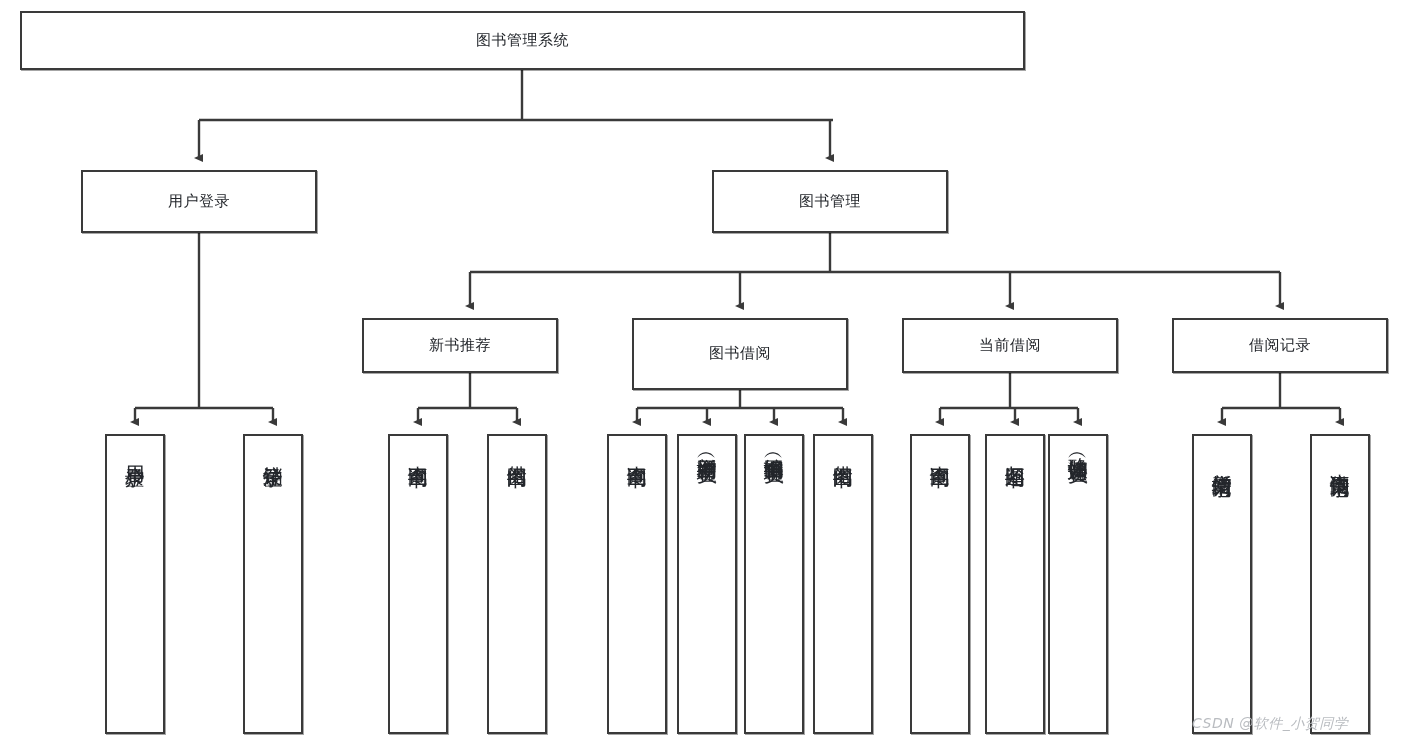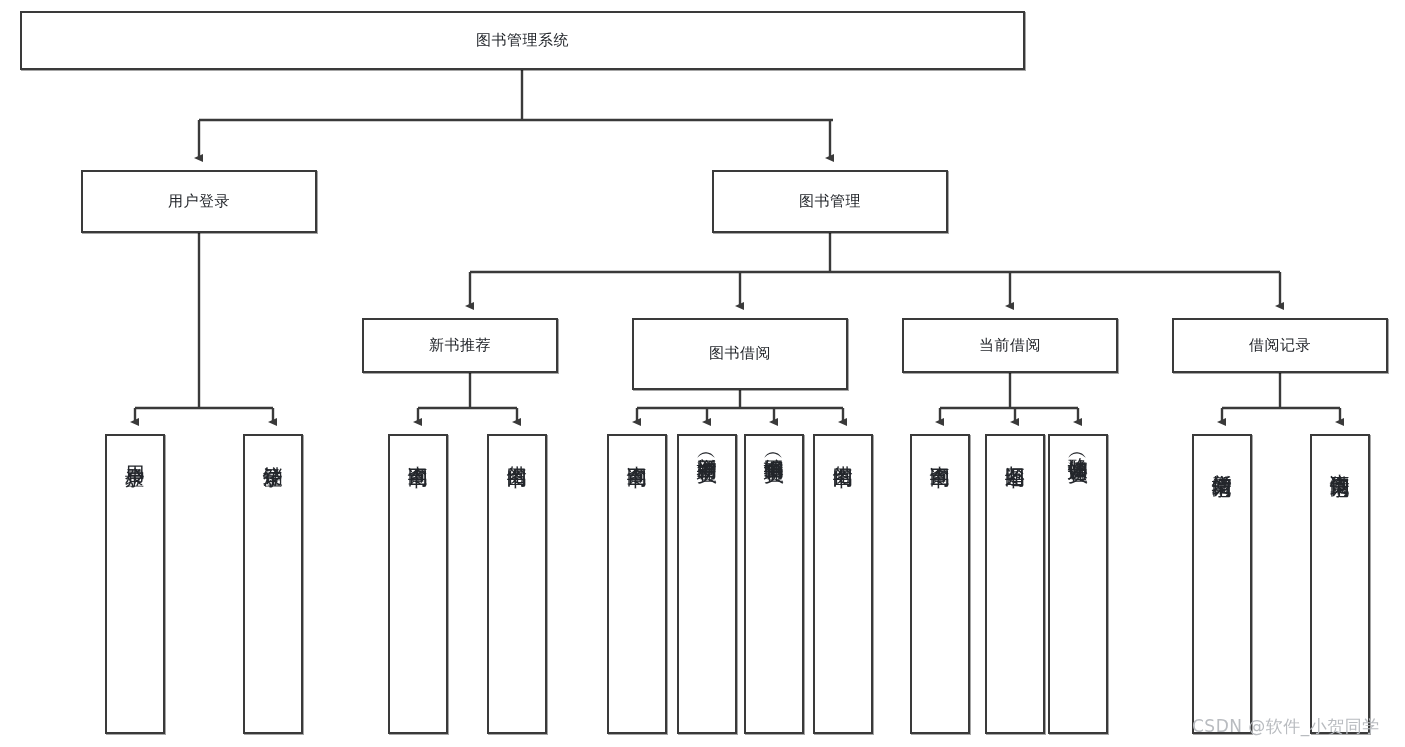--- a/index.html
+++ b/index.html
@@ -52,24 +52,25 @@
     writing-mode: vertical-rl;
     text-orientation: upright;
     font-size: 20px;
     line-height: 1.12;
     letter-spacing: 1px;
     white-space: normal;
   }
   .watermark {
     position: absolute;
     color: #b9bcc0;
-    font-size: 17px;
+    font-size: 14px;
     letter-spacing: 0.5px;
     white-space: nowrap;
     user-select: none;
+    font-style: italic;
   }
 </style>
 </head>
 <body>
 
 <div id="canvas">
 
   <svg class="edges" viewBox="0 0 1405 747" xmlns="http://www.w3.org/2000/svg">
     <defs>
       <marker id="arrow" markerWidth="10" markerHeight="10" refX="5" refY="5" orient="auto" markerUnits="userSpaceOnUse">

